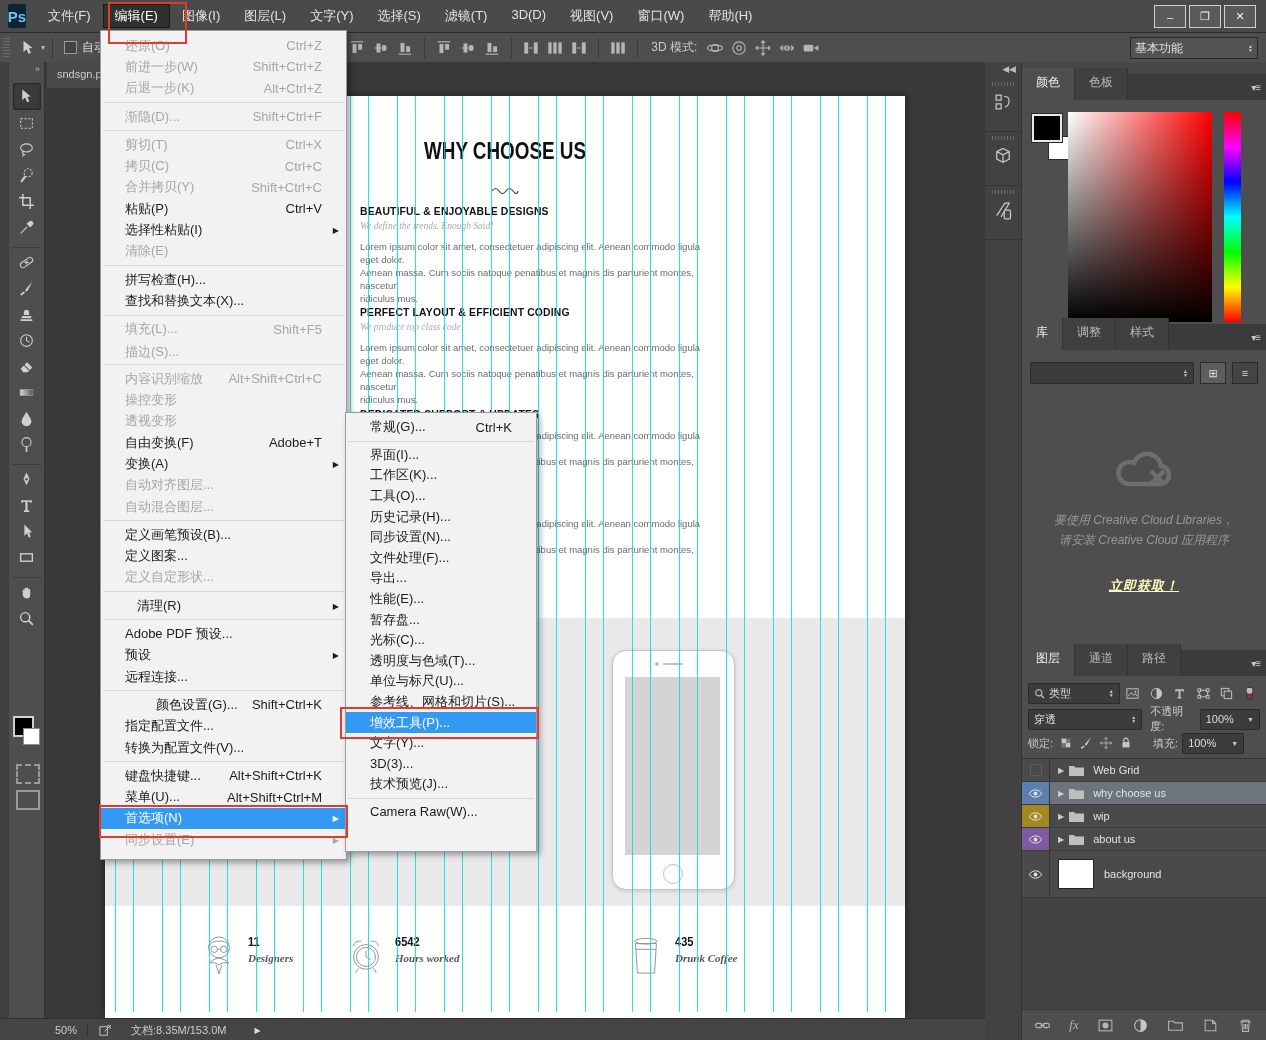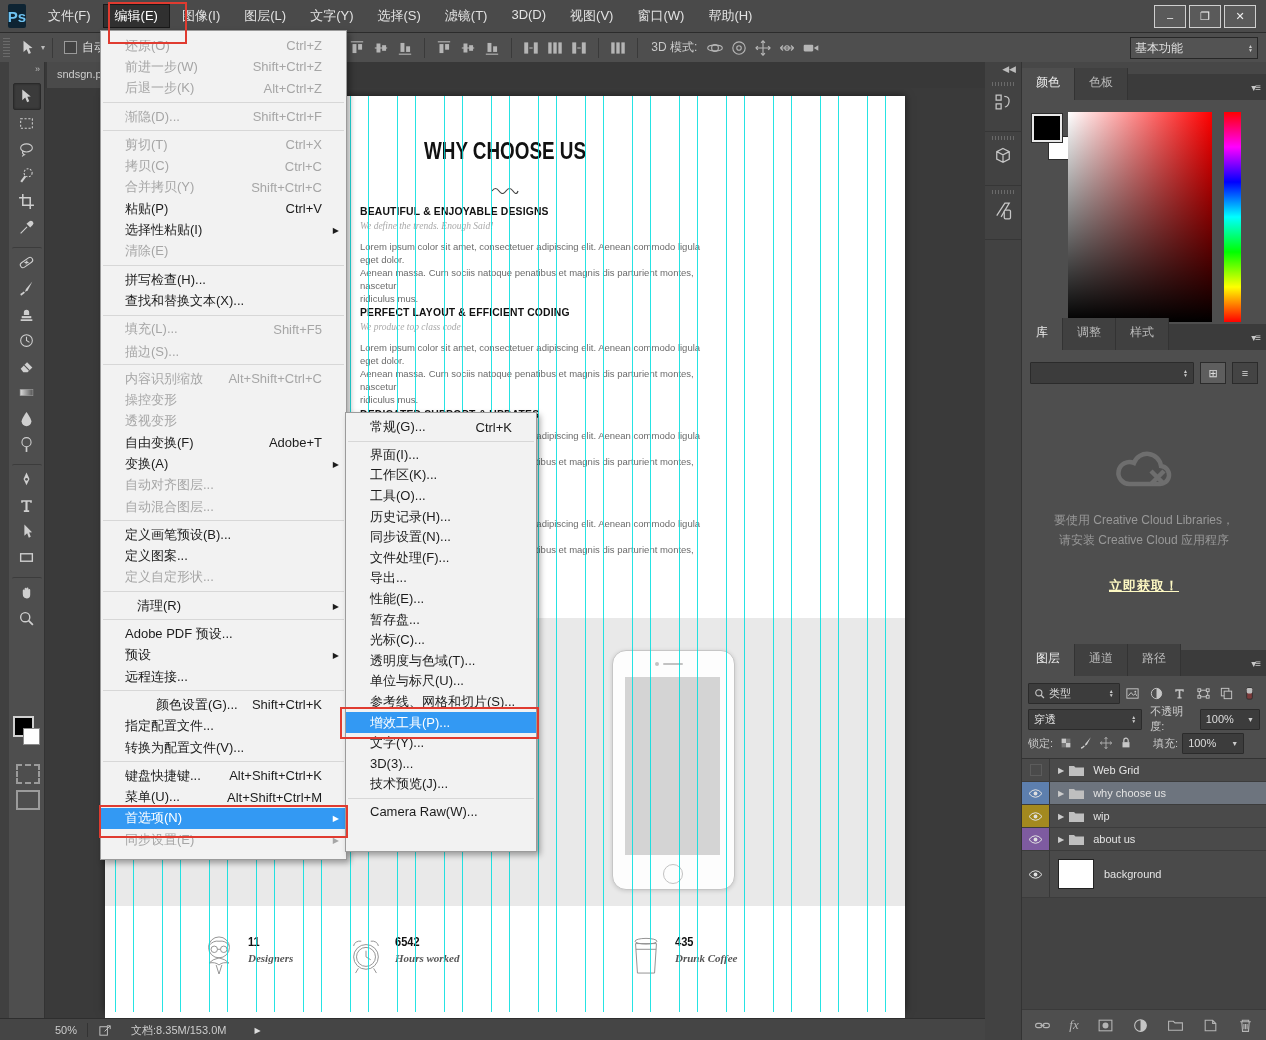--- a/index.html
+++ b/index.html
@@ -114,21 +114,21 @@
   #cp-field{position:absolute;left:46px;top:38px;width:144px;height:210px;
             background:linear-gradient(to top,#000,rgba(0,0,0,0)),linear-gradient(to right,#fff,#f00);}
   #cp-hue{position:absolute;left:202px;top:38px;width:17px;height:210px;
           background:linear-gradient(to bottom,#f00,#f0f,#00f,#0ff,#0f0,#ff0,#f00);}
 
   #libpanel{position:absolute;left:0;top:262px;width:244px;height:388px;background:#4e4e4e;}
   #lib-row{position:absolute;left:8px;top:38px;width:228px;height:22px;display:flex;align-items:center;}
   #lib-dd{width:152px;height:20px;}
   .view-btn{width:24px;height:20px;margin-left:6px;background:#444;border:1px solid #2b2b2b;display:flex;align-items:center;justify-content:center;color:#ddd;font-size:11px;}
   .view-btn.active{background:#5e5e5e;}
-  #cc-msg{position:absolute;left:0;top:120px;width:100%;text-align:center;color:#989898;font-size:12px;line-height:20px;}
+  #cc-msg{position:absolute;left:0;top:120px;width:100%;text-align:center;color:#989898;font-size:12px;line-height:20px;font-style:italic;}
   #cc-icon{width:64px;height:48px;margin:0 auto 18px auto;}
   #cc-link{display:inline-block;margin-top:26px;font-size:13px;font-weight:bold;color:#fef9c3;text-decoration:underline;letter-spacing:1px;}
   #lib-bottom{position:absolute;left:0;bottom:2px;width:100%;height:32px;border-top:1px solid #3a3a3a;display:flex;align-items:center;padding:0 10px;}
   #lib-bottom .i{width:17px;height:17px;margin-right:14px;}
   .fx-txt{font-style:italic;font-size:13px;color:#b5b5b5;margin-right:14px;font-family:"Liberation Serif",serif;}
   .a-txt{font-size:13px;color:#b5b5b5;margin-right:14px;}
 
   #layerspanel{position:absolute;left:0;top:588px;width:244px;height:390px;background:#4e4e4e;}
   #flt-row{position:absolute;left:6px;top:32px;width:232px;height:22px;display:flex;align-items:center;}
   #flt-dd{width:82px;height:19px;}

